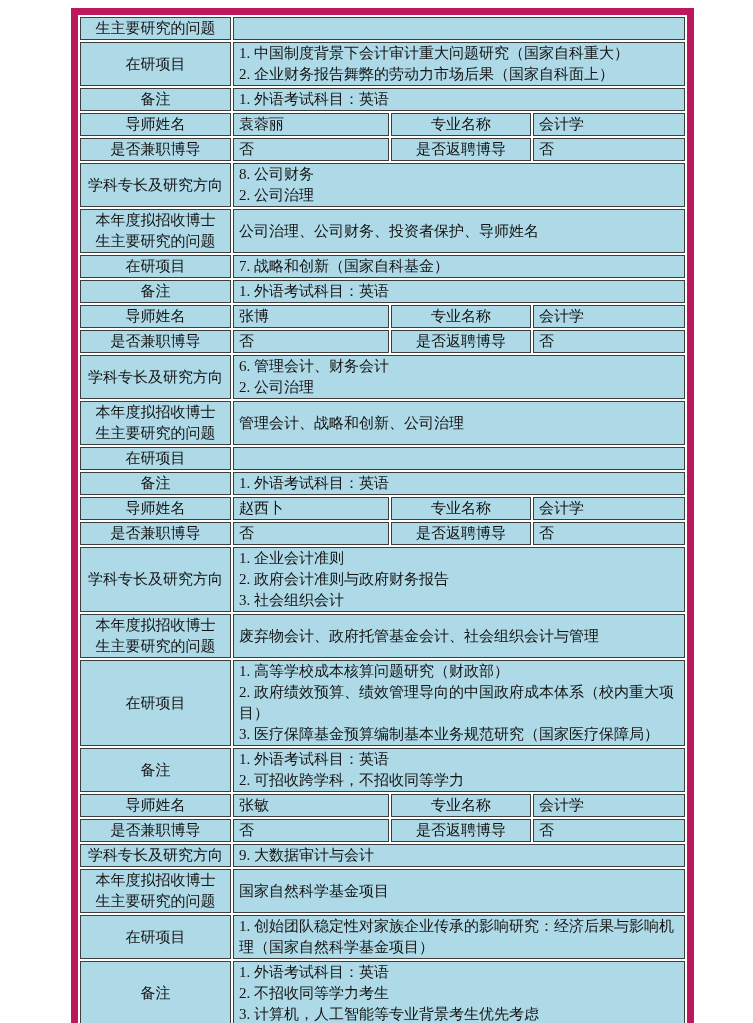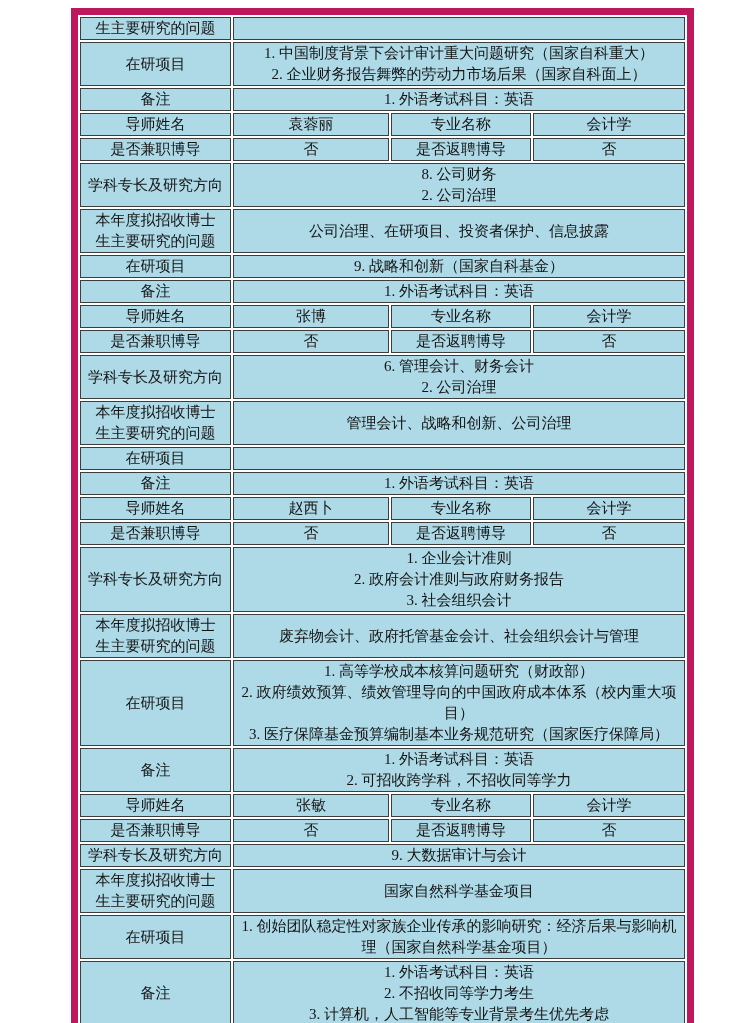--- a/index.html
+++ b/index.html
@@ -38,21 +38,21 @@
     line-height: 21px;
     vertical-align: middle;
     padding: 0 2px;
     white-space: pre-line;
     overflow: hidden;
   }
   table.doc-table td.cell-label {
     text-align: center;
   }
   table.doc-table td.cell-value {
-    text-align: center;
+    text-align: left;
     padding: 0 5px;
   }
 </style>
 </head>
 <body>
 
 <div class="page">
   <table class="doc-table">
     <colgroup>
       <col style="width:151px">
@@ -87,25 +87,25 @@
           <td class="cell-value" colspan="1">否</td>
         </tr>
         <tr>
           <td class="cell-label" colspan="1">学科专长及研究方向</td>
           <td class="cell-value" colspan="3">8. 公司财务
 2. 公司治理</td>
         </tr>
         <tr>
           <td class="cell-label" colspan="1">本年度拟招收博士
 生主要研究的问题</td>
-          <td class="cell-value" colspan="3">公司治理、在研项目、投资者保护、信息披露</td>
-        </tr>
-        <tr>
-          <td class="cell-label" colspan="1">在研项目</td>
-          <td class="cell-value" colspan="3">9. 战略和创新（国家自科基金）</td>
+          <td class="cell-value" colspan="3">公司治理、公司财务、投资者保护、导师姓名</td>
+        </tr>
+        <tr>
+          <td class="cell-label" colspan="1">在研项目</td>
+          <td class="cell-value" colspan="3">7. 战略和创新（国家自科基金）</td>
         </tr>
         <tr>
           <td class="cell-label" colspan="1">备注</td>
           <td class="cell-value" colspan="3">1. 外语考试科目：英语</td>
         </tr>
         <tr>
           <td class="cell-label" colspan="1">导师姓名</td>
           <td class="cell-value" colspan="1">张博</td>
           <td class="cell-label" colspan="1">专业名称</td>
           <td class="cell-value" colspan="1">会计学</td>

